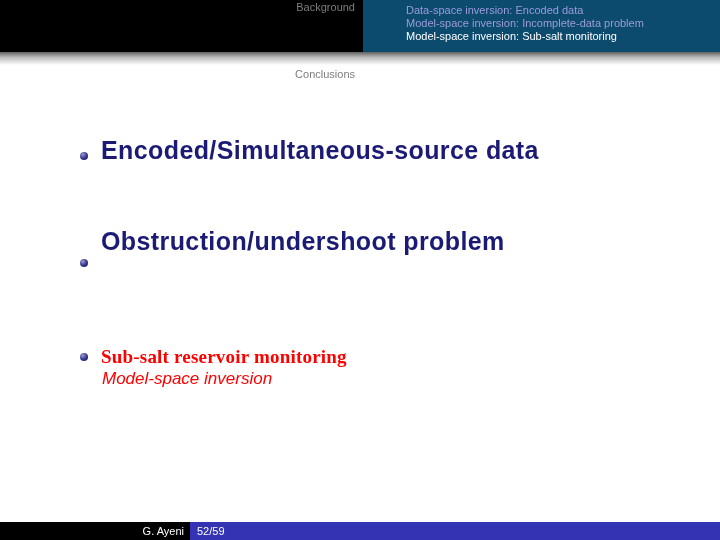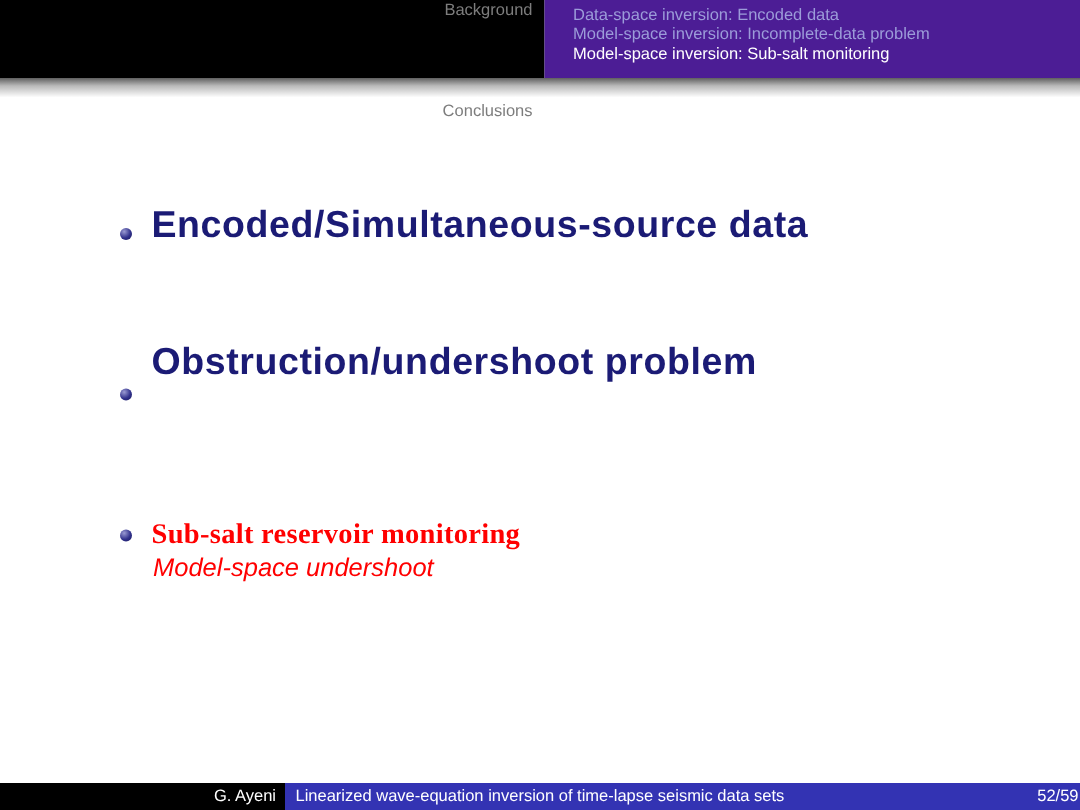--- a/index.html
+++ b/index.html
@@ -25,30 +25,30 @@
     color: #7d7d7d;
     font-size: 11px;
     line-height: 12.7px;
     text-align: right;
     padding: 1px 8px 0 0;
     box-sizing: border-box;
   }
   .header-left .current { color: #ffffff; margin-top: 42px; }
   .header-right {
     flex: 1;
-    background: #4c1d95;
+    background: #0c4a6e;
     color: #9c9cd9;
     font-size: 11px;
     line-height: 13px;
     padding: 4px 0 0 19px;
     box-sizing: border-box;
     white-space: nowrap;
   }
   .header-right .current { color: #ffffff; }
-  .nav-line { cursor: pointer; }
+  .nav-line { cursor: pointer; padding-left: 24px; }
   .header-shadow {
     position: absolute;
     top: 52px; left: 0;
     width: 720px; height: 13px;
     background: linear-gradient(to bottom, #5f5f5f 0%, #b9b9b9 40%, #ffffff 100%);
   }
 
   
   .ball {
     position: absolute;
@@ -141,24 +141,23 @@
 
   <div>
     <span class="ball b1"></span>
     <div class="item-title t1">Encoded/Simultaneous-source data</div>
 
     <span class="ball b2"></span>
     <div class="item-title t2">Obstruction/undershoot problem</div>
 
     <span class="ball b3"></span>
     <div class="item-title alert t3">Sub-salt reservoir monitoring</div>
-    <div class="item-sub t3s">Model-space undershoot</div>
+    <div class="item-sub t3s">Model-space inversion</div>
   </div>
 
   <div class="footer">
     <div class="footer-left">G. Ayeni</div>
     <div class="footer-right">
-      <span>Linearized wave-equation inversion of time-lapse seismic data sets</span>
       <span>52/59</span>
     </div>
   </div>
 
 </div>
 
 </body></html>

